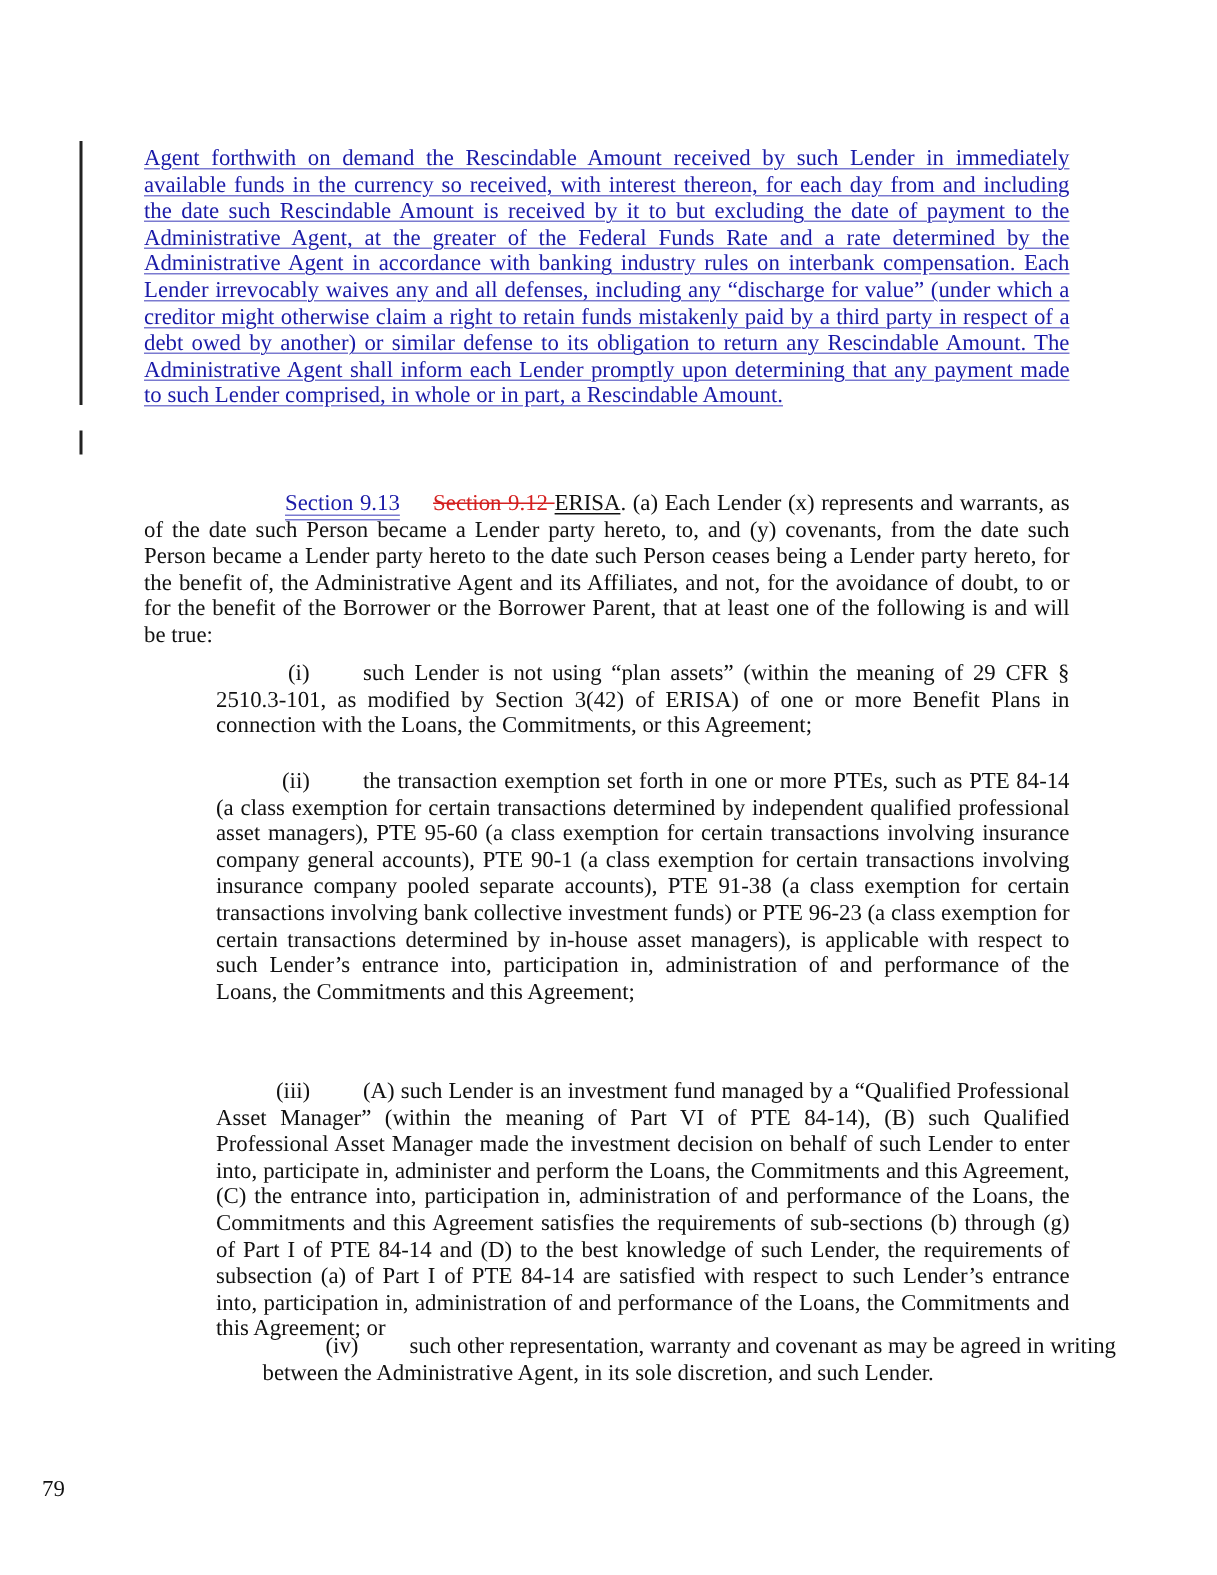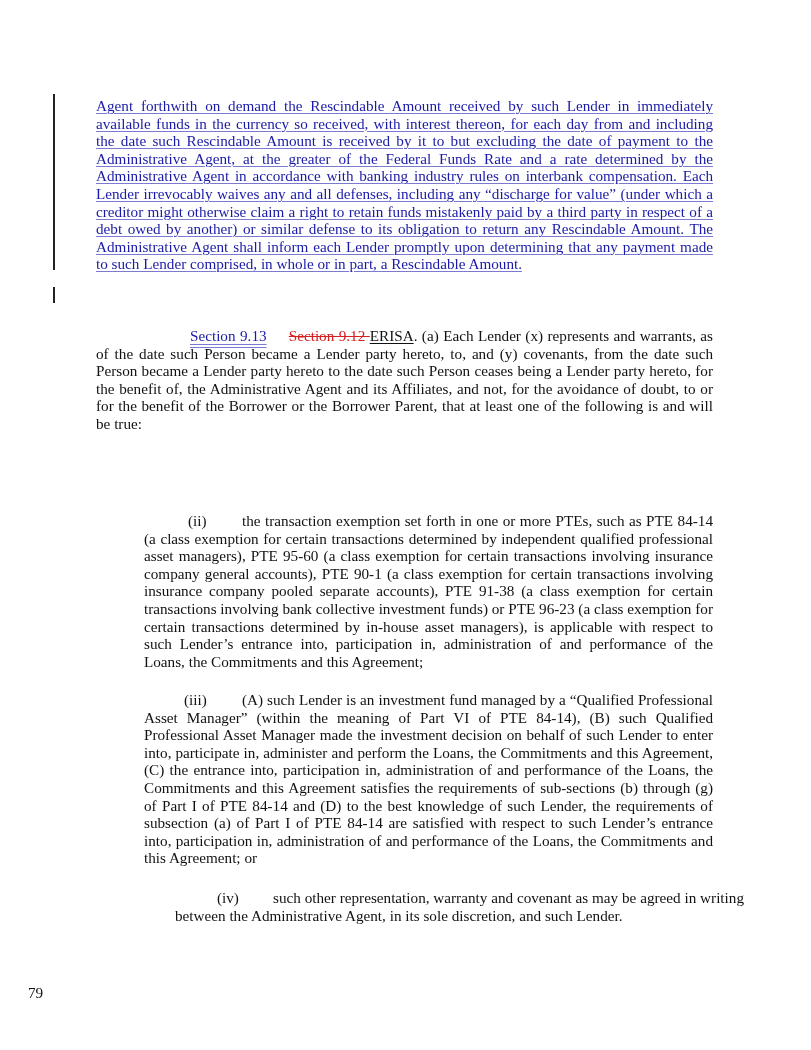--- a/index.html
+++ b/index.html
@@ -85,26 +85,29 @@
 
   <div class="change-bar" style="top:94px;height:176px;"></div>
   <div class="change-bar" style="top:287px;height:16px;"></div>
 
   <p class="para inserted" style="top:97px;">Agent forthwith on demand the Rescindable Amount received by such Lender  in immediately available funds in the currency so received, with interest thereon, for each day from and including the date such Rescindable Amount is received by it to but excluding the date of payment to the Administrative Agent, at the greater of the Federal Funds Rate and a rate determined by the Administrative Agent in accordance with banking industry rules on interbank compensation. Each Lender irrevocably waives any and all defenses, including any “discharge for value” (under which a creditor might otherwise claim a right to retain funds mistakenly paid by a third party in respect of a debt owed by another) or similar defense to its obligation to return any Rescindable Amount.  The Administrative Agent shall inform each Lender promptly upon determining that any payment made to such Lender comprised, in whole or in part, a Rescindable Amount.</p>
 
   <p class="para" style="top:288px;text-indent:94px;margin-top:39px;">
     <span class="inserted-sec">Section 9.13</span><span>&nbsp;&nbsp;&nbsp;&nbsp;&nbsp;</span><span class="deleted">Section 9.12 </span><span class="heading-u">ERISA</span><span>.</span><span>  (a) Each Lender (x) represents and warrants, as of the date such Person became a Lender party hereto, to, and (y) covenants, from the date such Person became a Lender party hereto to the date such Person ceases being a Lender party hereto, for the benefit of, the Administrative Agent and its Affiliates, and not, for the avoidance of doubt, to or for the benefit of the Borrower or the Borrower Parent, that at least one of the following is and will be true:</span>
   </p>
 
+  <p class="sub" style="top:440px;text-indent:48px;">
+    <span class="num" style="width:50px;text-indent:0;">(i)</span><span>such Lender is not using “plan assets” (within the meaning of 29 CFR § 2510.3-101, as modified by Section 3(42) of ERISA) of one or more Benefit Plans in connection with the Loans, the Commitments, or this Agreement;</span>
+  </p>
 
   <p class="sub" style="top:512px;text-indent:44px;font-family:Liberation Serif, serif;">
     <span class="num" style="width:54px;text-indent:0;">(ii)</span><span>the transaction exemption set forth in one or more PTEs, such as PTE 84-14 (a class exemption for certain transactions determined by independent qualified professional asset managers), PTE 95-60 (a class exemption for certain transactions involving insurance company general accounts), PTE 90-1 (a class exemption for certain transactions involving insurance company pooled separate accounts), PTE 91-38 (a class exemption for certain transactions involving bank collective investment funds) or PTE 96-23 (a class exemption for certain transactions determined by in-house asset managers), is applicable with respect to such Lender’s entrance into, participation in, administration of and performance of the Loans, the Commitments and this Agreement;</span>
   </p>
 
-  <p class="sub" style="top:691px;text-indent:40px;">
+  <p class="sub" style="top:719px;text-indent:40px;">
     <span class="num" style="width:58px;text-indent:0;">(iii)</span><span>(A) such Lender is an investment fund managed by a “Qualified Professional Asset Manager” (within the meaning of Part VI of PTE 84-14), (B) such Qualified Professional Asset Manager made the investment decision on behalf of such Lender to enter into, participate in, administer and perform the Loans, the Commitments and this Agreement, (C) the entrance into, participation in, administration of and performance of the Loans, the Commitments and this Agreement satisfies the requirements of sub-sections (b) through (g) of Part I of PTE 84-14 and (D) to the best knowledge of such Lender, the requirements of subsection (a) of Part I of PTE 84-14 are satisfied with respect to such Lender’s entrance into, participation in, administration of and performance of the Loans, the Commitments and this Agreement; or</span>
   </p>
 
   <p class="sub" style="top:889px;text-indent:42px;margin-left:31px;">
     <span class="num" style="width:56px;text-indent:0;">(iv)</span><span>such other representation, warranty and covenant as may be agreed in writing between the Administrative Agent, in its sole discretion, and such Lender.</span>
   </p>
 
   <div class="page-number">79</div>
 </div>
 

